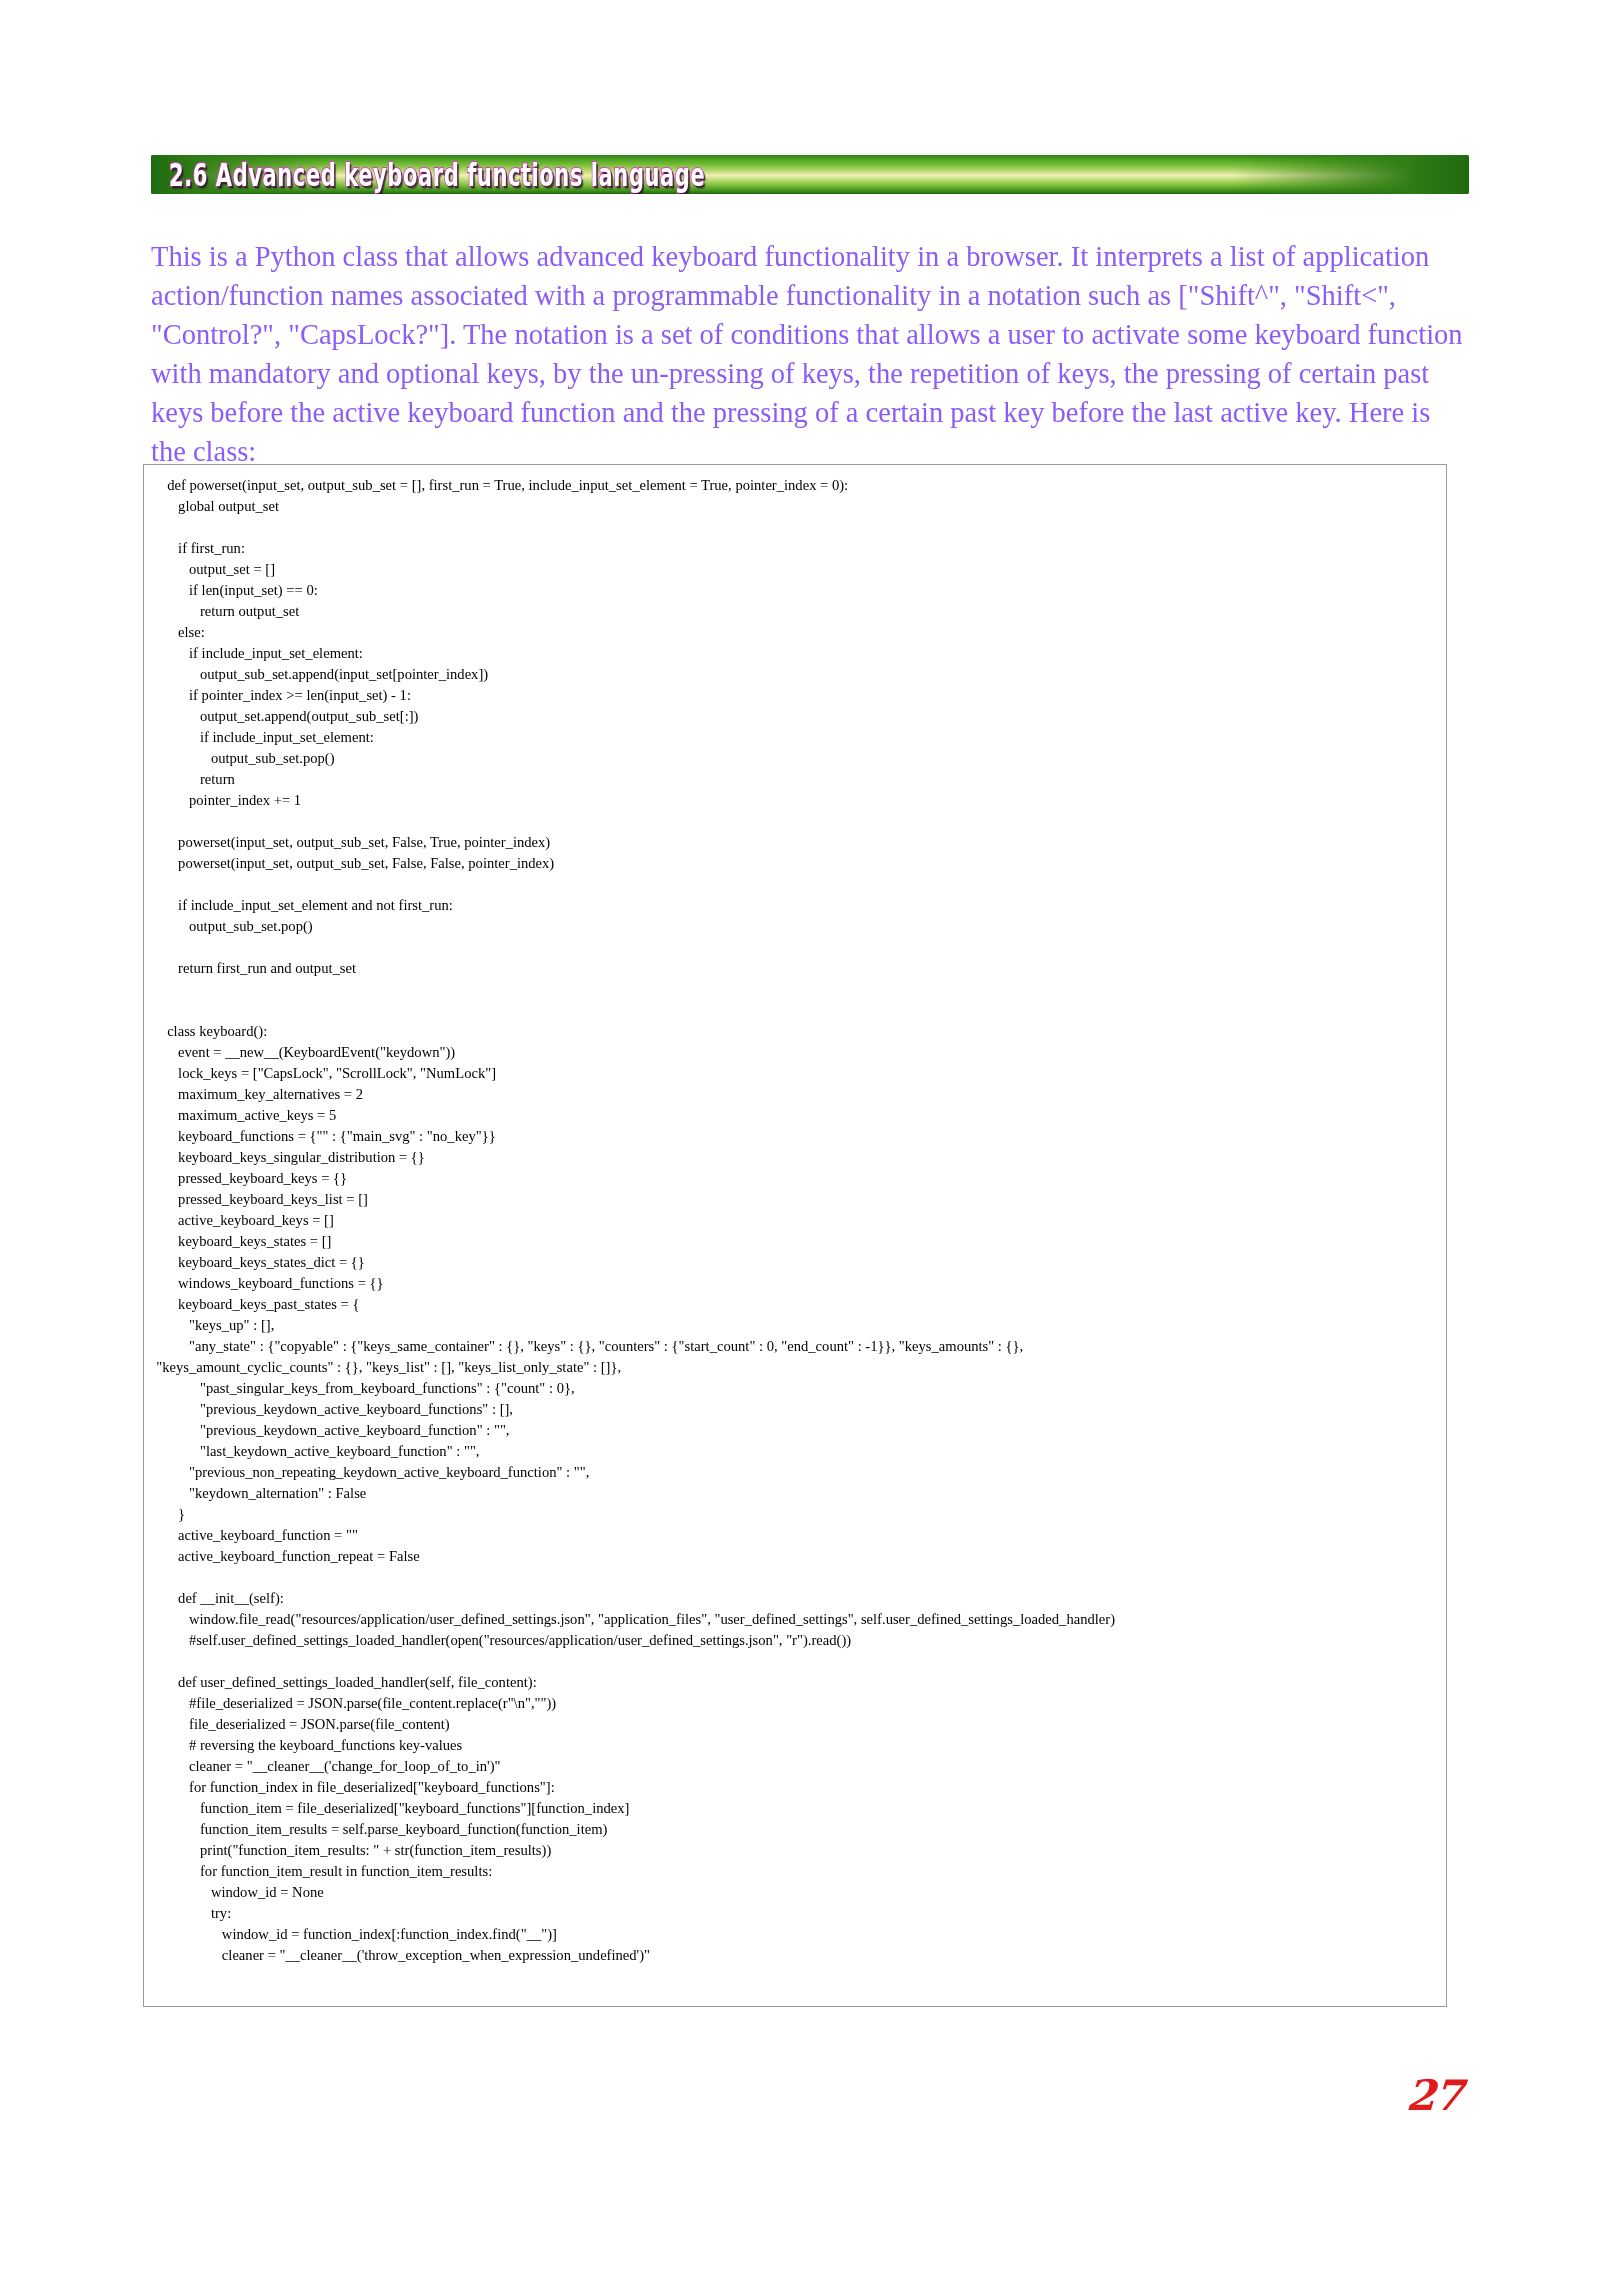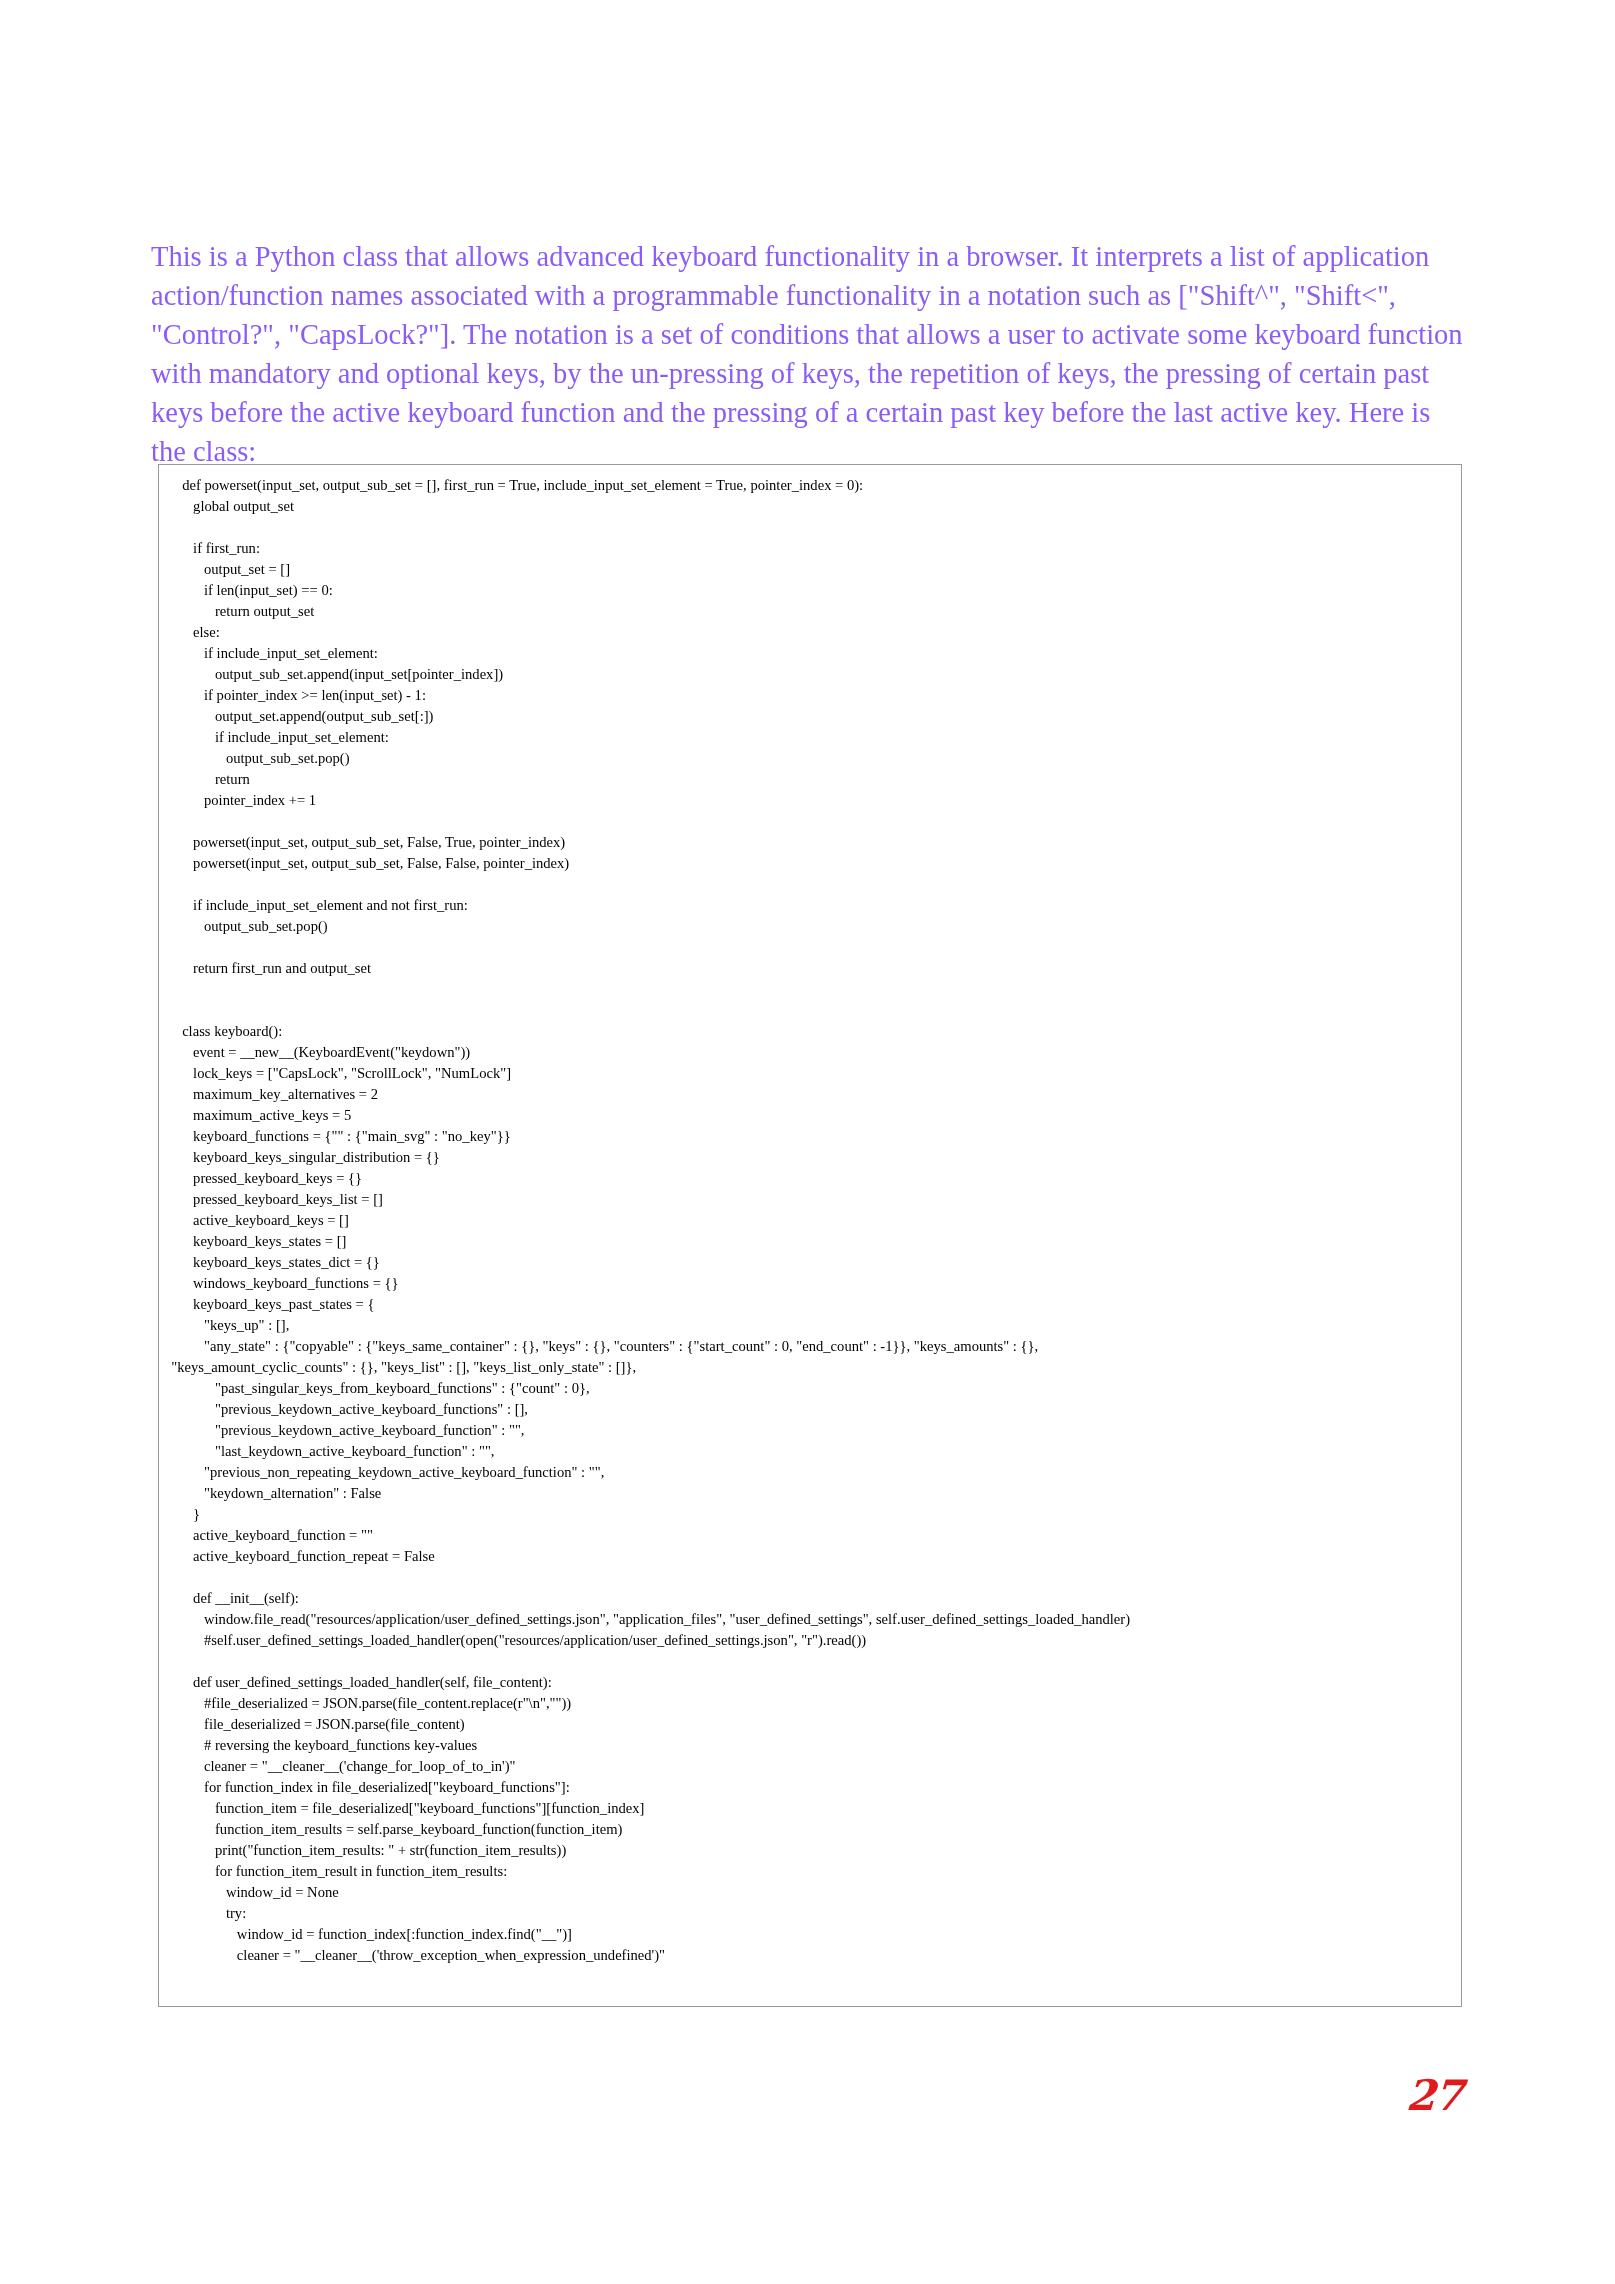--- a/index.html
+++ b/index.html
@@ -94,21 +94,21 @@
     font-size: 28.5px;
     line-height: 39px;
     text-align: left;
     color: #8b5cf6;
     font-family: "Liberation Serif", "DejaVu Serif", serif;
   }
 
   
   .code-box {
     position: absolute;
-    left: 158px;
+    left: 143px;
     top: 464px;
     width: 1304px;
     height: 1543px;
     border: 1.4px solid #9a9a9a;
     background: #ffffff;
     box-sizing: border-box;
     overflow: hidden;
   }
   .code-text {
     position: absolute;
@@ -135,20 +135,23 @@
     color: #e01b1b;
     letter-spacing: -1.4px;
     transform: skewX(-6deg);
   }
 </style>
 </head>
 <body>
 
 <div class="page">
 
+  <div class="heading-banner">
+    <div class="heading-text"><span class="scaleinner">2.6  Advanced  keyboard  functions  language</span></div>
+  </div>
 
   <p class="body-paragraph">This is a Python class that allows advanced keyboard functionality in a browser. It interprets a list of application action/function names associated with a programmable functionality in a notation such as ["Shift^", "Shift&lt;", "Control?", "CapsLock?"]. The notation is a set of conditions that allows a user to activate some keyboard function with mandatory and optional keys, by the un-pressing of keys, the repetition of keys, the pressing of certain past keys before the active keyboard function and the pressing of a certain past key before the last active key. Here is the class:</p>
 
   <div class="code-box">
     <div class="code-text">   def powerset(input_set, output_sub_set = [], first_run = True, include_input_set_element = True, pointer_index = 0):
       global output_set
 
       if first_run:
          output_set = []
          if len(input_set) == 0:

